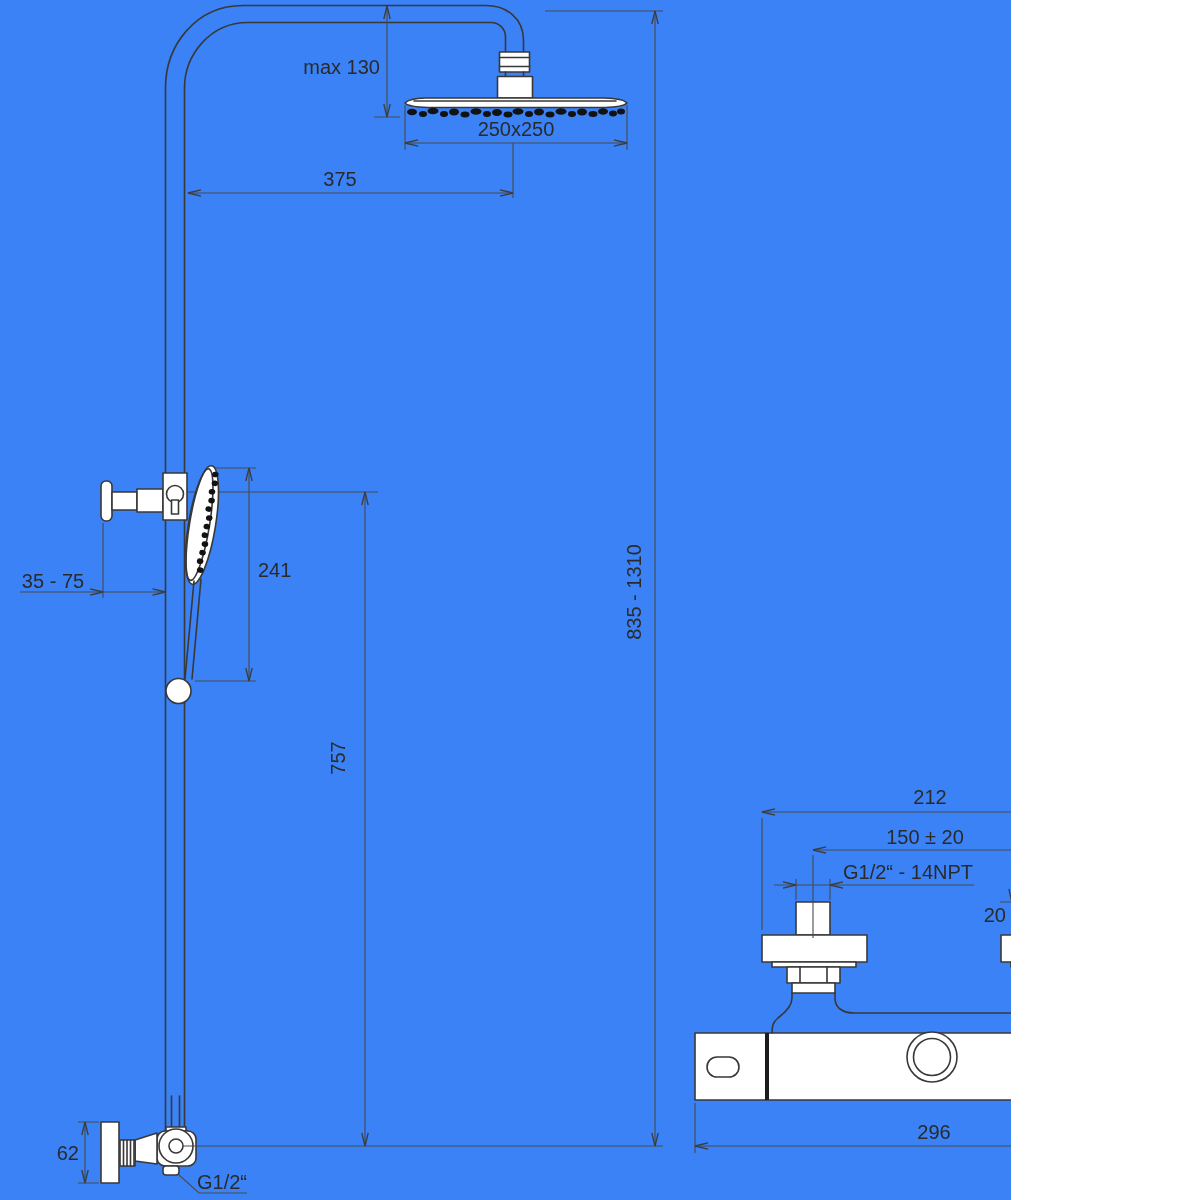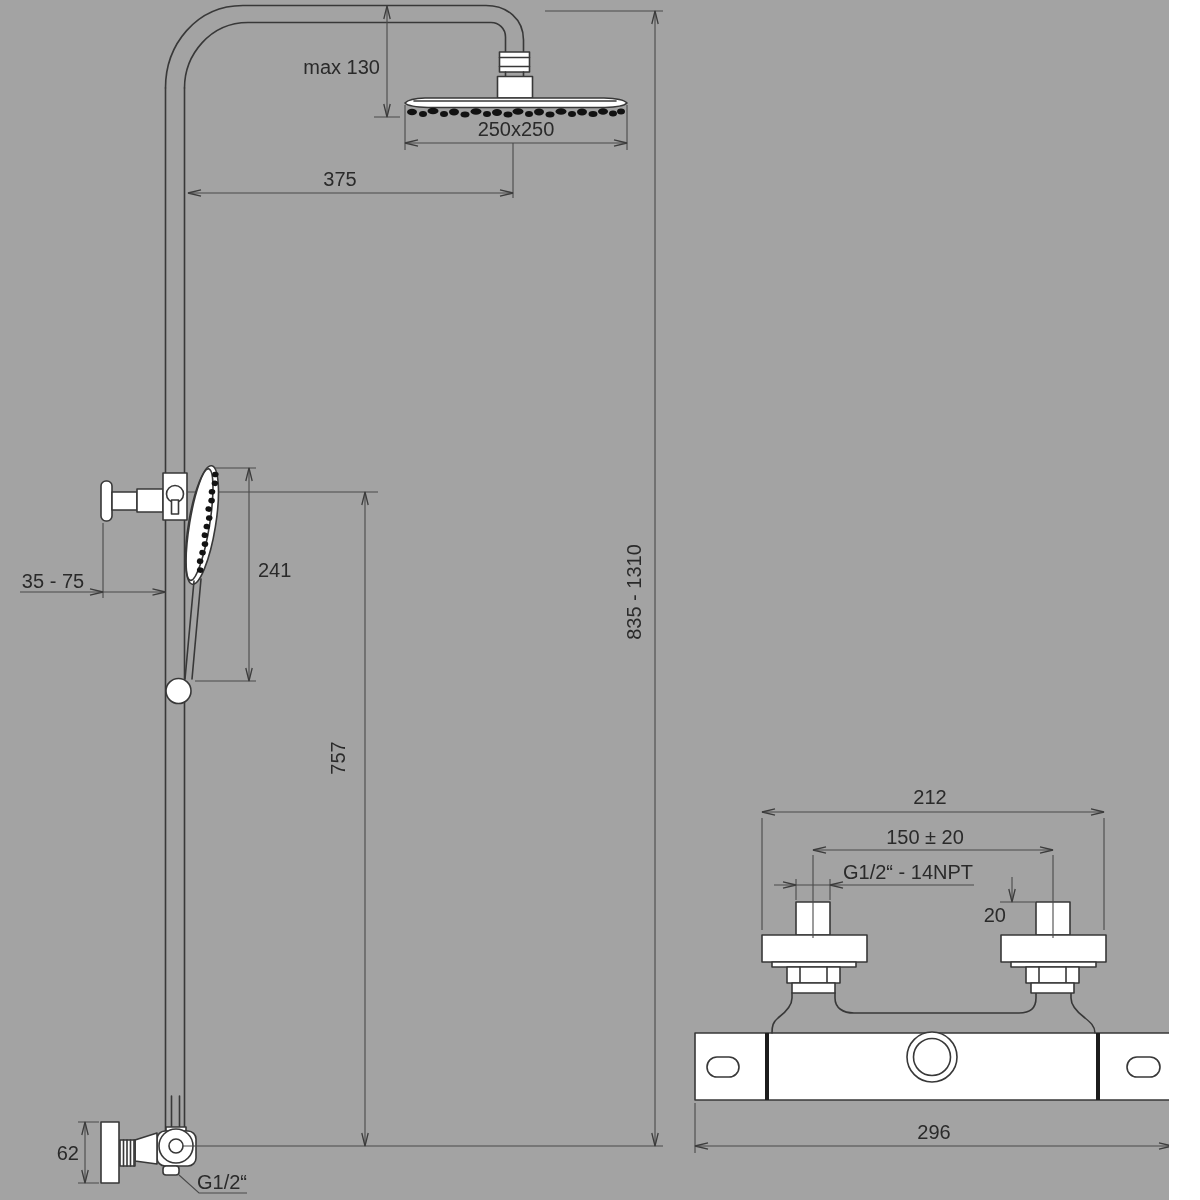--- a/index.html
+++ b/index.html
@@ -1,16 +1,16 @@
 <!DOCTYPE html>
 <html><head>
 <meta charset="utf-8">
 <style>
   html,body{margin:0;padding:0;background:#ffffff;}
-  .stage{width:1169px;height:1200px;position:relative;background:#a3a3a3;overflow:hidden;}
+  .stage{width:1011px;height:1200px;position:relative;background:#3b82f6;overflow:hidden;}
   svg{display:block;}
   .geo{stroke:#383838;stroke-width:1.6;fill:none;stroke-linecap:round;stroke-linejoin:round;}
   .geow{stroke:#383838;stroke-width:1.6;fill:#ffffff;stroke-linejoin:round;}
   .thk{stroke:#1c1c1c;stroke-width:4;fill:none;}
   .dim{stroke:#4a4a4a;stroke-width:1.1;fill:none;}
   .arr{stroke:#3c3c3c;stroke-width:1.3;fill:none;stroke-linejoin:miter;}
   .blk{fill:#121212;stroke:none;}
   .t{font-family:"Liberation Sans","DejaVu Sans",sans-serif;font-size:20px;fill:#2a2a2a;}
 </style>
 </head>

